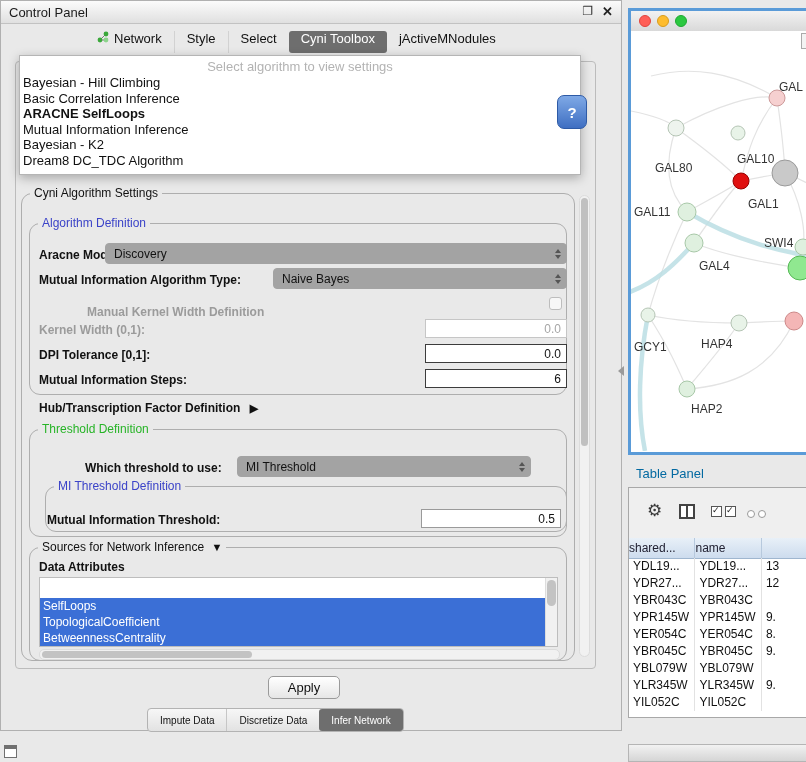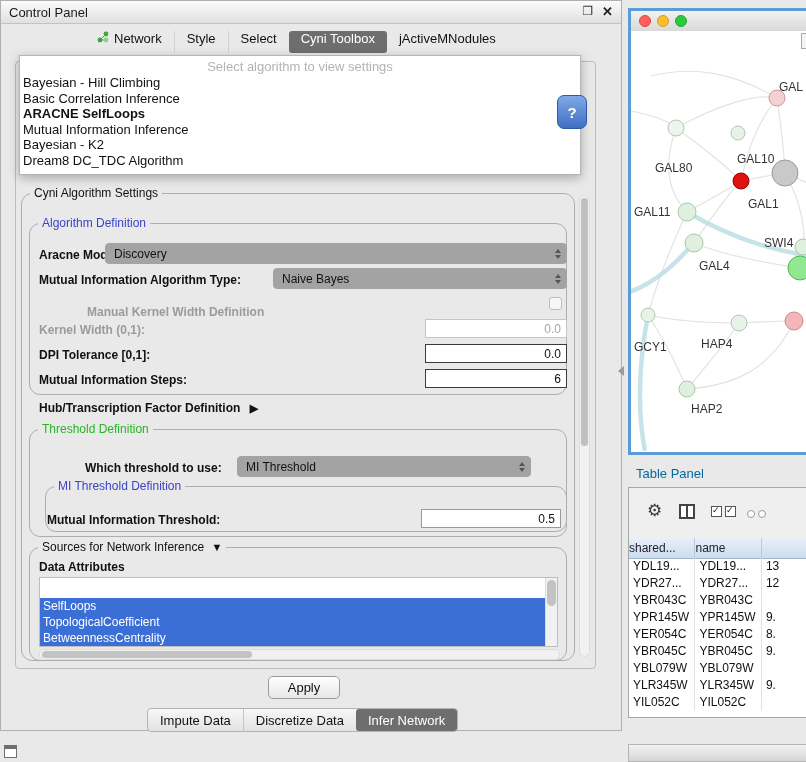--- a/index.html
+++ b/index.html
@@ -82,21 +82,21 @@
   .outer-vsb{position:absolute;left:578px;top:194px;width:11px;height:462px;background:#f1f1f1;
       border:1px solid #dcdcdc;border-radius:6px;box-sizing:border-box;}
   .outer-vsb .thumb{position:absolute;left:1px;right:1px;top:2px;height:248px;background:#c0c0c0;border-radius:6px;}
 
   .apply-btn{position:absolute;left:267px;top:675px;width:70px;height:21px;border:1px solid #9a9a9a;
       border-radius:5px;background:linear-gradient(#ffffff,#e6e6e6);font-size:13px;
       display:flex;align-items:center;justify-content:center;}
 
   .bottom-tabs{position:absolute;left:146px;top:707px;height:22px;display:flex;align-items:center;
       border:1px solid #b3b3b3;border-radius:4px;background:linear-gradient(#f7f7f7,#e2e2e2);}
-  .b-tab{height:22px;display:flex;align-items:center;padding:0 12px;font-size:13px;border-left:1px solid #c6c6c6;}
+  .b-tab{height:22px;display:flex;align-items:center;padding:0 12px;font-size:10px;border-left:1px solid #c6c6c6;}
   .b-tab:first-child{border-left:none;}
   .b-tab.selected{background:#6e6e6e;color:#fff;border-radius:3px;border-left:none;}
 
   
   .nw{position:absolute;left:628px;top:8px;width:190px;height:447px;border:3px solid #5a9bd8;
       background:#ececec;box-sizing:border-box;}
   .nw-titlebar{position:absolute;left:0;top:0;right:0;height:20px;
       background:linear-gradient(#f2f2f2,#d9d9d9);border-bottom:1px solid #bbb;}
   .light{position:absolute;top:4px;width:12px;height:12px;border-radius:50%;box-sizing:border-box;}
   .light.red{left:8px;background:#ff5f57;border:1px solid #e0443e;}

